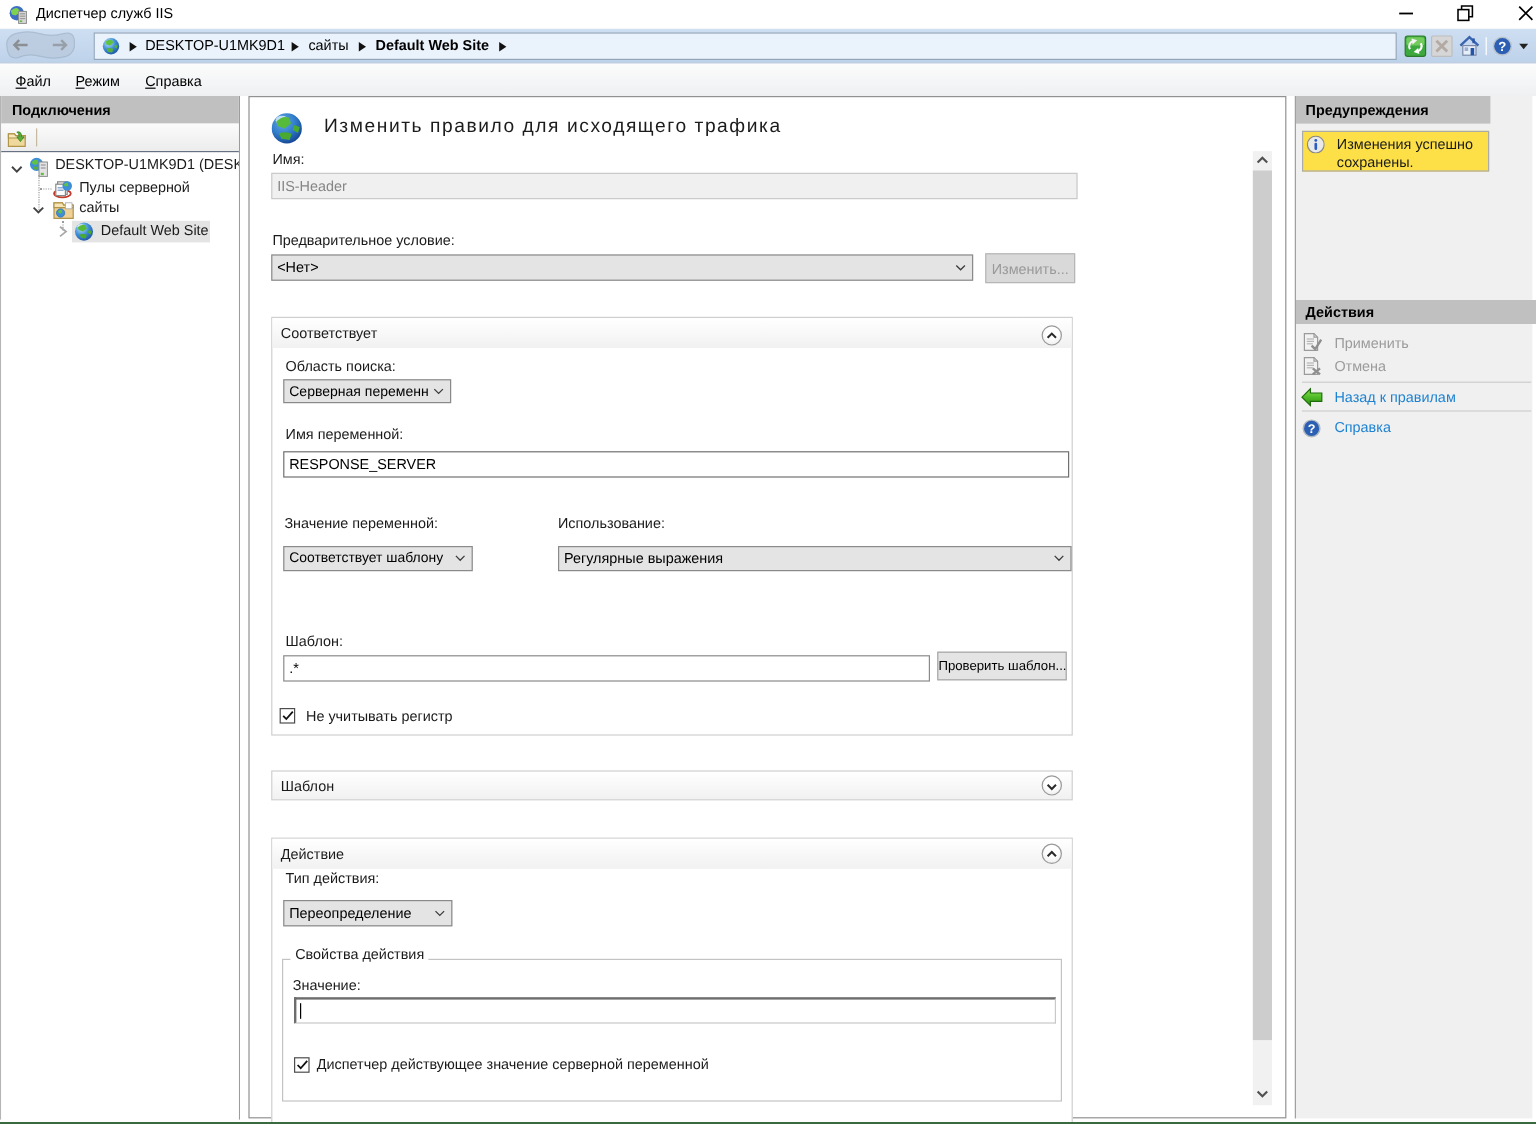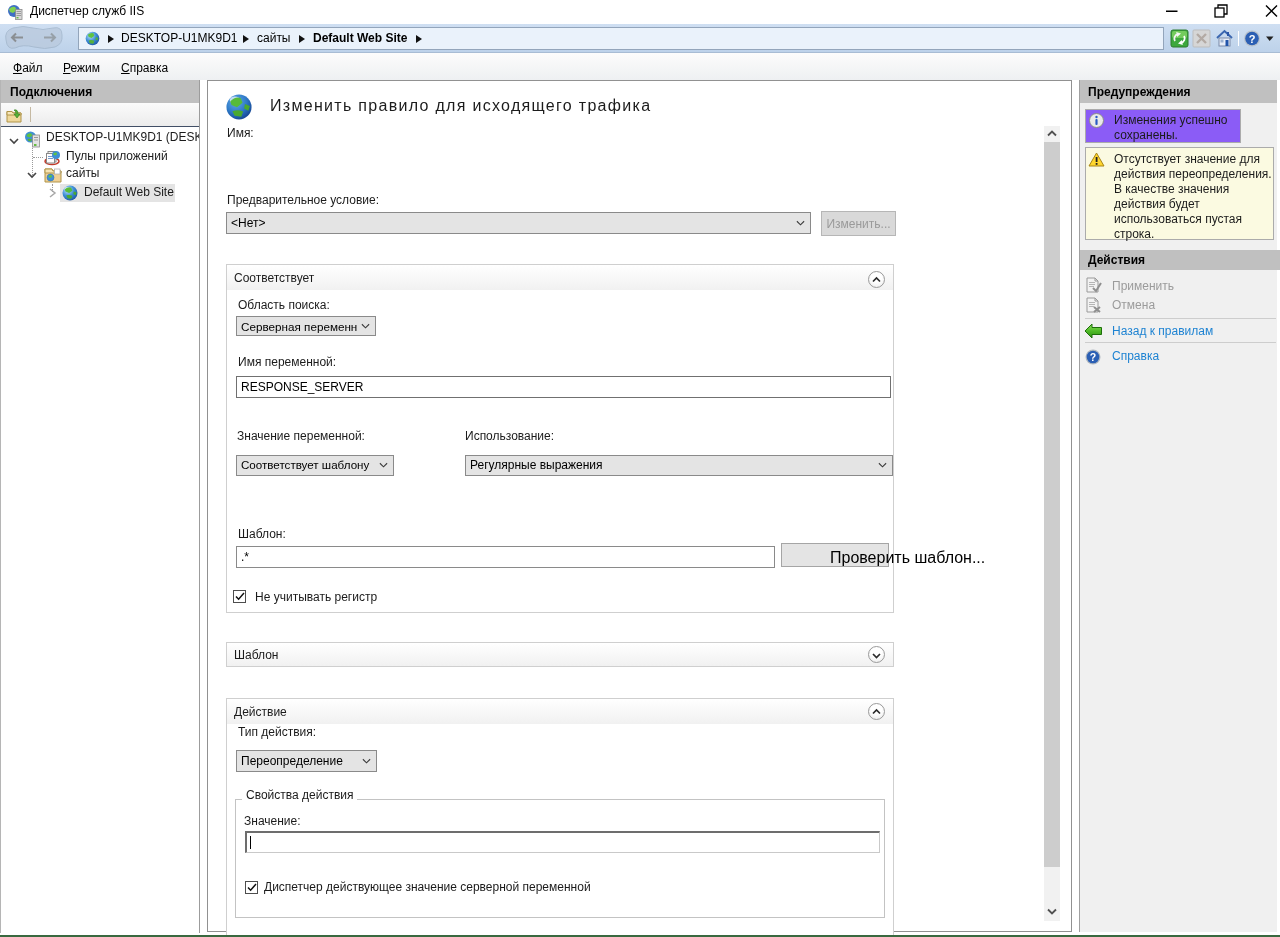--- a/index.html
+++ b/index.html
@@ -129,21 +129,21 @@
     <div class="abs" style="left:32px;top:30px;width:10px;height:1px;border-top:1px dotted #9a9a9a;"></div>
     <svg class="abs" style="left:43px;top:22px" width="17" height="17" viewBox="0 0 17 17">
       <ellipse cx="8" cy="12.3" rx="7" ry="3.2" fill="none" stroke="#c23b2a" stroke-width="1.5"></ellipse>
       <rect x="4" y="2.5" width="8" height="10.5" fill="#f4f4f4" stroke="#888"></rect>
       <rect x="2.5" y="4.5" width="8" height="9.5" fill="#fdfdfd" stroke="#888"></rect>
       <rect x="4" y="7" width="5" height="1" fill="#7799cc"></rect>
       <rect x="4" y="9" width="5" height="1" fill="#7799cc"></rect>
       <circle cx="12" cy="6" r="4" fill="#3f8fd6"></circle>
       <path d="M9.5 4.5 Q11 3 12.5 3.5 L13 5.5 11 6.5 9.5 5.8 Z" fill="#5fc242"></path>
     </svg>
-    <div class="lb" style="left:65px;top:22px;">Пулы приложений</div>
+    <div class="lb" style="left:65px;top:22px;">Пулы серверной</div>
     <svg class="abs" style="left:26px;top:43px" width="10" height="10" viewBox="0 0 10 10">
         <path d="M1 3 L5 7 9 3" stroke="#444" stroke-width="1.6" fill="none"></path>
       </svg>
     <svg class="abs" style="left:43px;top:40px" width="18" height="17" viewBox="0 0 18 17">
       <path d="M1 4 L1 15 17 15 17 4 9 4 8 2 1 2 Z" fill="#efd096" stroke="#b09448"></path>
       <path d="M1 6 L17 6 17 4 9 4 8 2 1 2 Z" fill="#f7e5b5" stroke="#b09448"></path>
       <rect x="10.5" y="2" width="5.5" height="5" fill="#fff" stroke="#aaa" stroke-width="0.7"></rect>
       <circle cx="6.5" cy="10.5" r="3.5" fill="#3f8fd6" stroke="#2a6aa8" stroke-width="0.5"></circle>
       <path d="M4.5 9 Q6 7.5 7.5 8 L8 10 6 11 4.5 10 Z" fill="#5fc242"></path>
     </svg>
@@ -182,20 +182,23 @@
     </radialGradient>
       </defs>
     <circle cx="8.5" cy="8.5" r="8.2" fill="url(#gb)"></circle>
     <ellipse cx="5.8" cy="4" rx="3.4" ry="2.4" fill="#e8f5ff" opacity="0.75"></ellipse>
     <path d="M2.8 4.8 Q6 1.3 9.6 2.6 L10.8 5.8 7.2 8.6 3.6 7.2 Z" fill="#57bb3a"></path>
     <path d="M4.2 11.2 Q8 9.8 11.2 11.4 L10 14.8 5.6 14.2 Z" fill="#4aa930"></path>
     <path d="M12.4 6.6 L15.6 7.8 14.6 11 11.8 9.4 Z" fill="#4aa930"></path>
   </svg>
   <div class="abs" style="left:62px;top:15px;font-size:16px;line-height:20px;letter-spacing:1.3px;color:#1c1c1c;white-space:nowrap;">Изменить правило для исходящего трафика</div>
   <div class="lb" style="left:19px;top:45px;">Имя:</div>
+  <div class="abs" style="left:18px;top:63px;width:672px;height:22px;background:#f0f0f0;border:1px solid #cacaca;">
+    <div class="lb" style="left:4px;top:3px;color:#868686;">IIS-Header</div>
+  </div>
   <div class="lb" style="left:19px;top:112px;">Предварительное условие:</div>
   <div class="dd" style="left:18px;top:131px;width:585px;height:22px;">
     <div class="tx">&lt;Нет&gt;</div>
     <svg class="chev" style="top:6px" width="10" height="10" viewBox="0 0 10 10">
         <path d="M1 2.5 L5 6.5 9 2.5" stroke="#3c3c3c" stroke-width="1.2" fill="none"></path>
       </svg>
   </div>
   <div class="abs" style="left:613px;top:130px;width:75px;height:25px;background:#d9d9d9;border:1px solid #b6b6b6;">
     <div class="abs" style="left:0;right:0;top:5px;text-align:center;font-size:12px;color:#9a9a9a;">Изменить...</div>
   </div>
@@ -230,21 +233,21 @@
       <div class="tx" style="top:2px;">Регулярные выражения</div>
       <svg class="chev" style="top:5px" width="10" height="10" viewBox="0 0 10 10">
           <path d="M1 2.5 L5 6.5 9 2.5" stroke="#3c3c3c" stroke-width="1.2" fill="none"></path>
         </svg>
     </div>
     <div class="lb" style="left:11px;top:262px;">Шаблон:</div>
     <div class="abs" style="left:9px;top:281px;width:539px;height:22px;background:#fff;border:1px solid #8a8a8a;">
       <div class="lb" style="left:4px;top:3px;color:#000;">.*</div>
     </div>
     <div class="abs" style="left:554px;top:278px;width:108px;height:24px;background:#e4e4e4;border:1px solid #a5a5a5;">
-      <div class="abs" style="left:0;right:0;top:5px;text-align:right;font-size:16px;color:#000;white-space:nowrap;padding-left:48px;">Проверить шаблон...</div>
+      <div class="abs" style="left:0;right:0;top:5px;text-align:right;font-size:11px;color:#000;white-space:nowrap;">Проверить шаблон...</div>
     </div>
     <div class="abs" style="left:6px;top:325px;width:13px;height:13px;background:#fff;border:1px solid #4d4d4d;"></div>
     <svg class="abs" style="left:8px;top:327px" width="10" height="9" viewBox="0 0 10 9">
         <path d="M1 4.5 L3.6 7.2 9 1" stroke="#111" stroke-width="1.5" fill="none"></path>
       </svg>
     <div class="lb" style="left:28px;top:325px;">Не учитывать регистр</div>
   </div>
 
   <div class="abs" style="left:18px;top:561px;width:668px;height:25px;border:1px solid #cfcfcf;background:linear-gradient(#ffffff,#f1f1f1);">
     <div class="lb" style="left:7px;top:5px;">Шаблон</div>
@@ -290,41 +293,33 @@
     </div>
     <div class="abs" style="left:0;top:16px;width:16px;height:725px;background:#cdcdcd;"></div>
     <div class="abs" style="left:0;top:741px;width:16px;height:54px;background:#f1f1f1;"></div>
     <svg class="abs" style="left:3px;top:782px" width="10" height="8" viewBox="0 0 10 8">
         <path d="M1 1.5 L5 5.5 9 1.5" stroke="#505050" stroke-width="1.8" fill="none"></path>
       </svg>
   </div>
 </div>
 
 <div class="abs" style="left:1079px;top:80px;width:198px;height:852px;background:#f0f0f0;border-left:1px solid #a0a0a0;">
-  <div class="abs" style="left:0;top:0;width:197px;height:23px;background:#c0c0c0;">
+  <div class="abs" style="left:0;top:0;width:162px;height:23px;background:#c0c0c0;">
     <div class="lb" style="left:8px;top:5px;font-weight:bold;color:#000;">Предупреждения</div>
   </div>
 
-  <div class="abs" style="left:5px;top:29px;width:156px;height:34px;background:#8b5cf6;border:1px solid #ababab;">
+  <div class="abs" style="left:5px;top:29px;width:156px;height:34px;background:#fde047;border:1px solid #ababab;">
     <svg class="abs" style="left:3px;top:3px" width="15" height="15" viewBox="0 0 15 15">
       <circle cx="7.5" cy="7.5" r="7" fill="#e9e9e9" stroke="#8a8a8a"></circle>
       <circle cx="7.5" cy="4" r="1.2" fill="#2a5bc4"></circle>
       <rect x="6.4" y="6" width="2.2" height="6" rx="1" fill="#2a5bc4"></rect>
     </svg>
     <div class="lb" style="left:28px;top:3px;line-height:15px;">Изменения успешно<br>сохранены.</div>
   </div>
 
-  <div class="abs" style="left:5px;top:67px;width:189px;height:93px;background:#fbfae1;border:1px solid #ababab;">
-    <svg class="abs" style="left:2px;top:4px" width="17" height="15" viewBox="0 0 17 15">
-      <path d="M8.5 1 L16 14 L1 14 Z" fill="#ffd62e" stroke="#a88417" stroke-width="1"></path>
-      <rect x="7.7" y="5" width="1.8" height="5" fill="#222"></rect>
-      <rect x="7.7" y="11" width="1.8" height="1.8" fill="#222"></rect>
-    </svg>
-    <div class="lb" style="left:28px;top:4px;line-height:15px;">Отсутствует значение для<br>действия переопределения.<br>В качестве значения<br>действия будет<br>использоваться пустая<br>строка.</div>
-  </div>
   <div class="abs" style="left:0;top:170px;width:226px;height:20px;background:#c0c0c0;">
     <div class="lb" style="left:8px;top:3px;font-weight:bold;color:#000;">Действия</div>
   </div>
 
   <svg class="abs" style="left:5px;top:197px" width="17" height="16" viewBox="0 0 17 16">
     <path d="M2 1 H10 L13 4 V15 H2 Z" fill="#f2f2f2" stroke="#9a9a9a"></path>
     <path d="M10 1 V4 H13" fill="none" stroke="#9a9a9a"></path>
     <rect x="4" y="5" width="6" height="1" fill="#b5b5b5"></rect>
     <rect x="4" y="7" width="6" height="1" fill="#b5b5b5"></rect>
     <rect x="4" y="9" width="5" height="1" fill="#b5b5b5"></rect>

